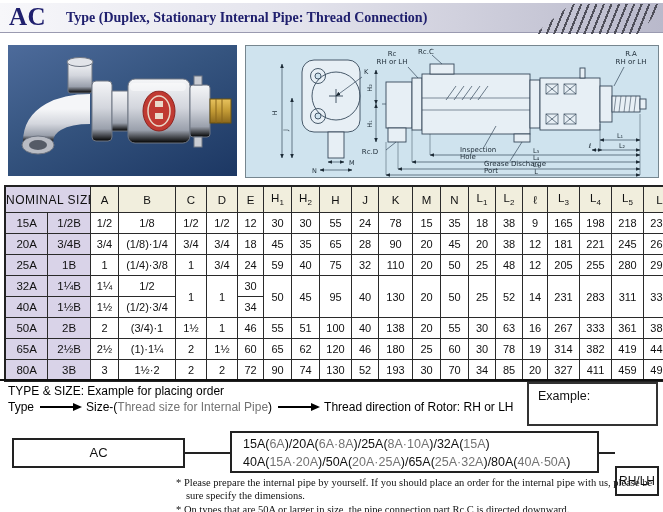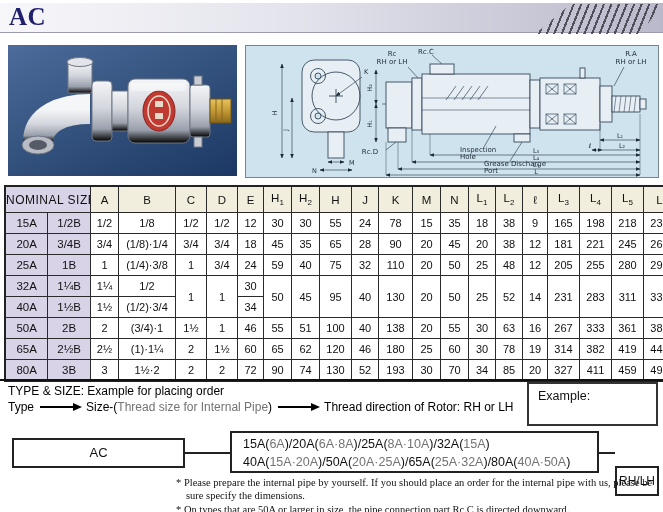--- a/index.html
+++ b/index.html
@@ -68,20 +68,21 @@
   .notes div{padding-left:10px;text-indent:-10px;line-height:13px;margin-bottom:1px;}
 </style>
 </head>
 <body>
 
 <div class="page">
 
   <div class="titlebar">
     <div class="hatch"></div>
     <span class="t-ac">AC</span>
+    <span class="t-rest">Type (Duplex, Stationary Internal Pipe: Thread Connection)</span>
   </div>
 
   <div class="photo">
     <svg width="229" height="131" viewBox="0 0 229 131">
       <defs>
         <linearGradient id="met" x1="0" y1="0" x2="0" y2="1">
           <stop offset="0" stop-color="#f5f6f8"></stop>
             <stop offset=".45" stop-color="#d3d6dd"></stop>
           <stop offset=".8" stop-color="#9aa0ac"></stop>
             <stop offset="1" stop-color="#7e8violet"></stop>

